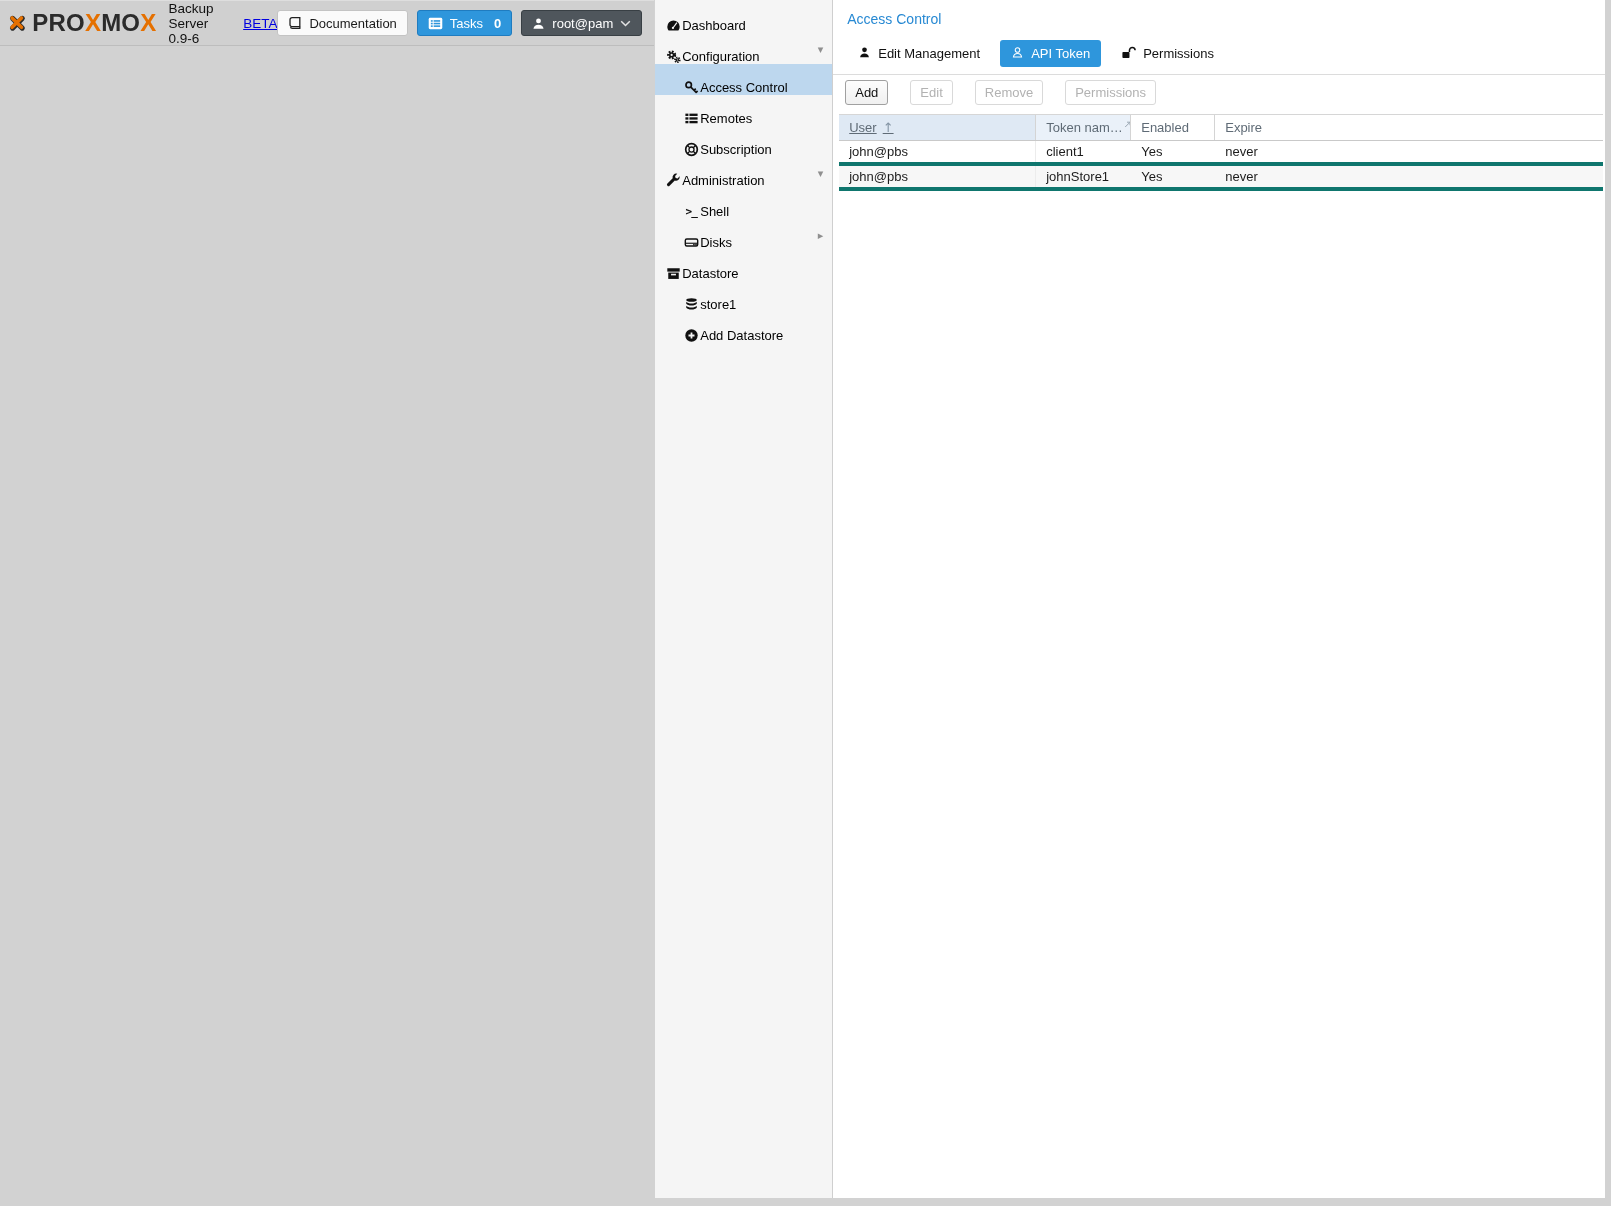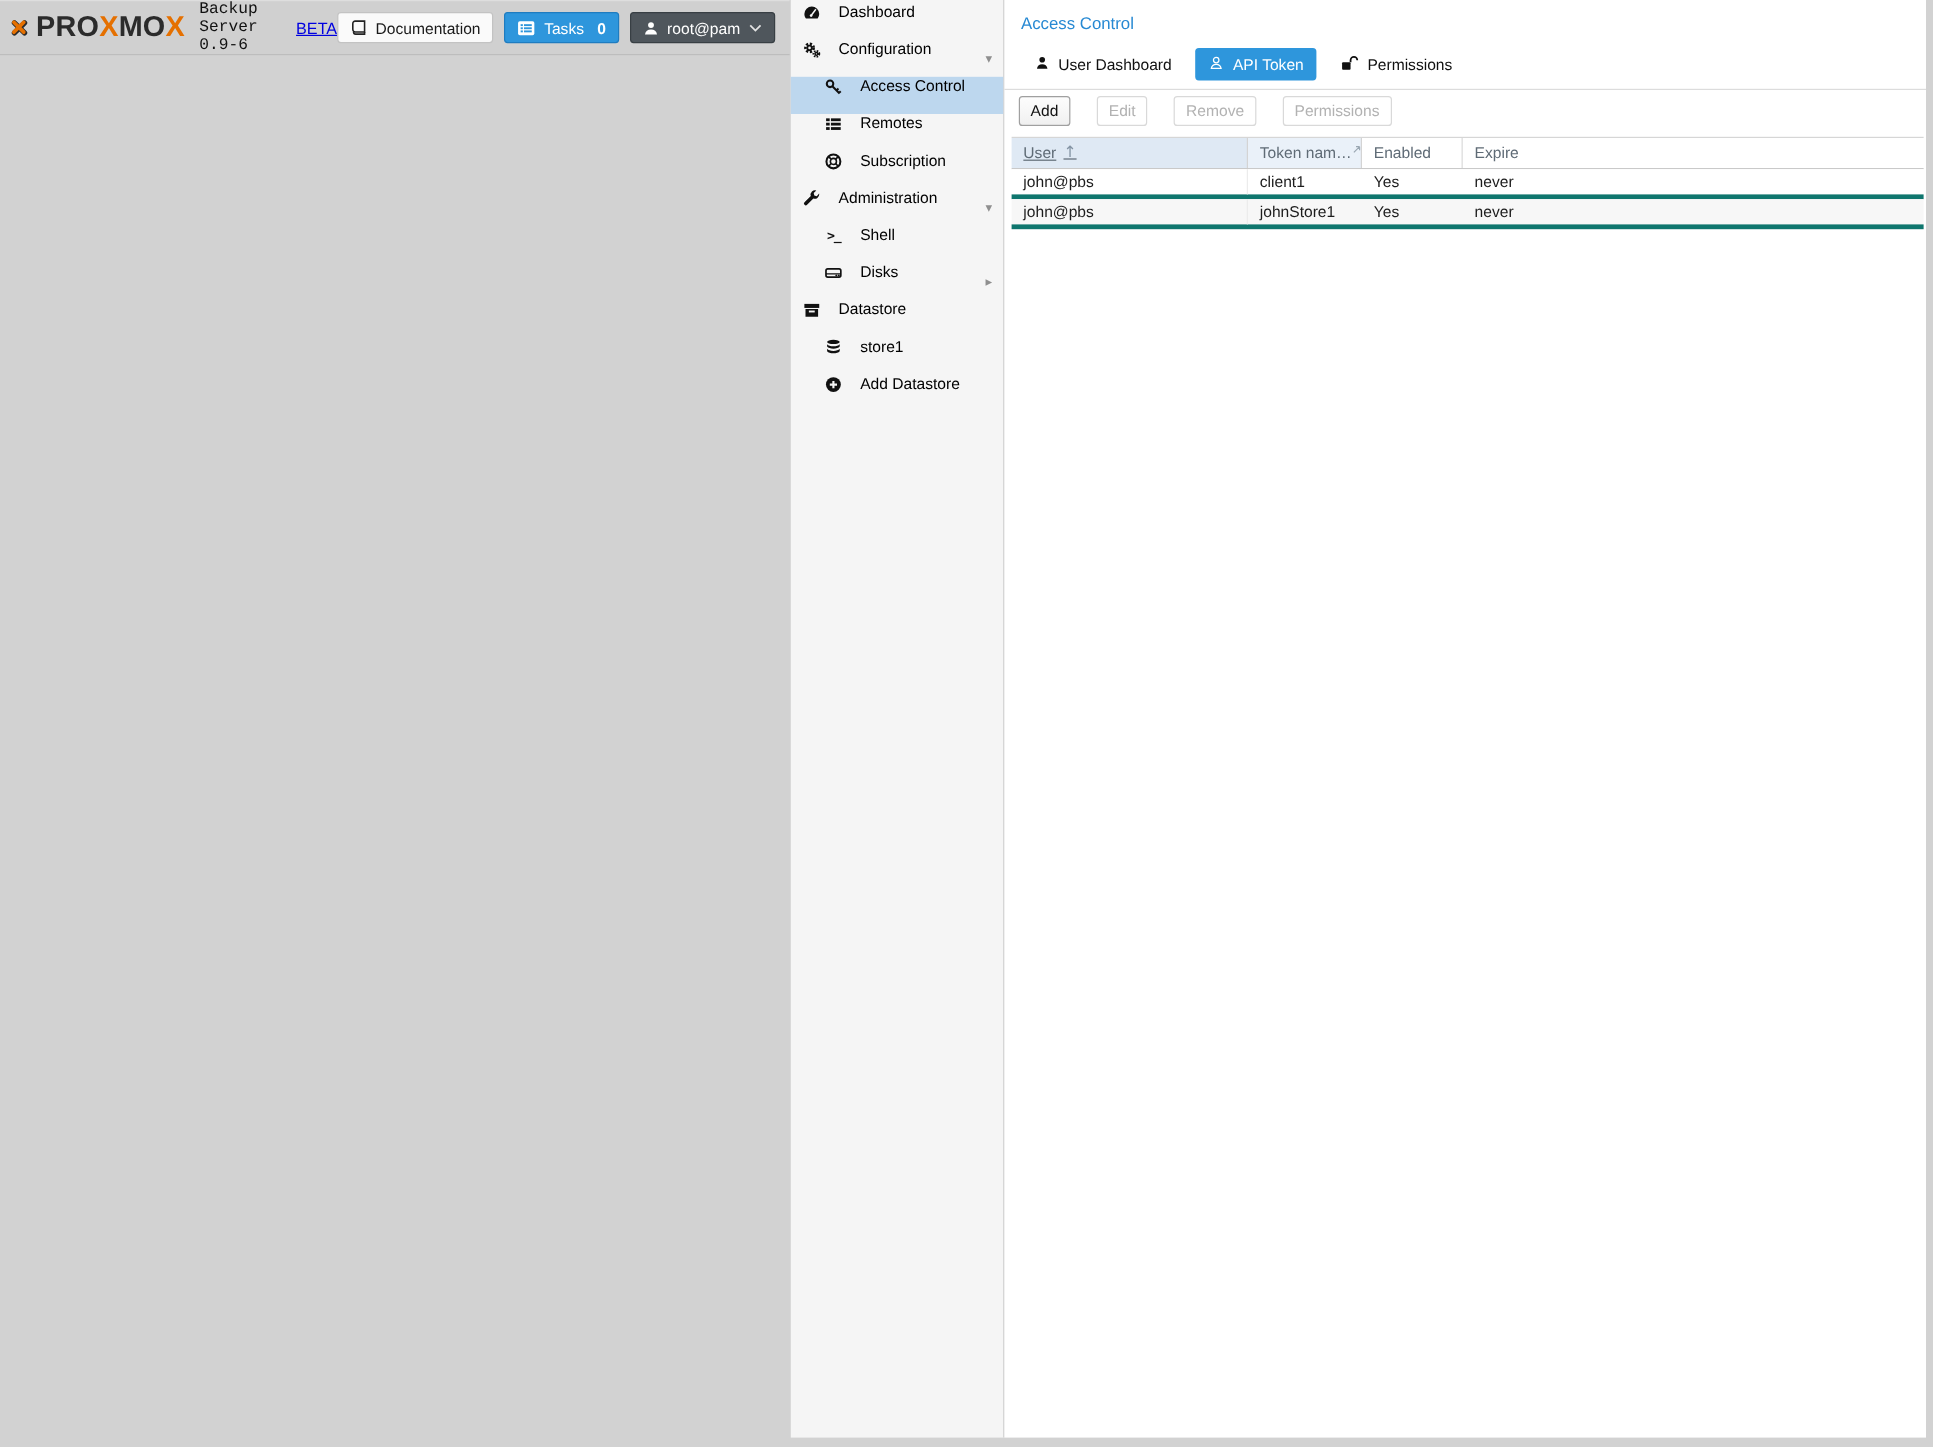--- a/index.html
+++ b/index.html
@@ -14,40 +14,40 @@
   .topbar {
     height:46px; flex:0 0 46px; background:#d0d0d0;
     border-top:1px solid #dedede; border-bottom:1px solid #bdbdbd;
     display:flex; align-items:center; justify-content:space-between;
     padding:0 12px 0 8px;
   }
   .brand { display:flex; align-items:center; gap:6px; }
   .logo-mark { width:36px; height:34px; }
   .wordmark { font-weight:700; font-size:24px; letter-spacing:0.2px; color:#2b2b2b; line-height:1; }
   .wordmark .accent { color:#e57000; }
-  .product-name { margin-left:6px; font-size:13.5px; color:#111;font-family:Liberation Mono, monospace; }
+  .product-name { margin-left:6px; font-size:13.5px; color:#111; }
   .beta-link { margin-left:6px; font-size:13.5px; color:#0000e0; text-decoration:underline; cursor:pointer; }
   .topbar-right { display:flex; align-items:center; gap:9px; }
   .tb-btn {
     height:26px; display:inline-flex; align-items:center; gap:7px;
     padding:0 10px; border-radius:3px; font-size:13px; cursor:pointer;
     border:1px solid #c3c3c3; background:#fafafa; color:#1a1a1a;
   }
   .tb-btn svg { display:block; }
   .tb-btn.blue { background:#2e96dc; border-color:#1f7cc0; color:#fff; }
   .tb-btn.dark { background:#4f565c; border-color:#383f44; color:#ffffff; }
   .tasks-count { font-weight:700; margin-left:4px; }
 
   
   .body-row { flex:1; display:flex; margin:0 6px 8px 1px; min-height:0; }
 
   
   .sidebar { width:178px; flex:0 0 178px; background:#f5f5f5; border-right:1px solid #cfcfcf; padding-top:2px; }
   .nav-item {
-    height:31px; display:flex; align-items:flex-start; gap:14px;
+    height:31px; display:flex; align-items:flex-end; gap:1px;
     padding-left:10px; position:relative; cursor:pointer; color:#000;
   }
   .nav-item.lvl1 { padding-left:28px; }
   .nav-item.selected { background:#bdd7ee; }
   .nicon { width:16px; height:16px; flex:0 0 16px; display:flex; align-items:center; justify-content:center; color:#111; }
   .nicon svg { display:block; }
   .term-glyph { font-family:"DejaVu Sans Mono","Liberation Mono",monospace; font-weight:700; font-size:11px; letter-spacing:-1px; }
   .expander { position:absolute; right:9px; top:50%; transform:translateY(-50%); color:#8f8f8f; font-size:11px; cursor:pointer; }
 
   
@@ -286,21 +286,21 @@
       <div class="page-title">Access Control</div>
 
       <div class="tabbar">
         <div class="tab">
           <span>
             <svg width="13" height="13" viewBox="0 0 16 16" fill="#111">
               <circle cx="8" cy="4.7" r="2.9"></circle>
               <path d="M2.6 13.8c.4-3.1 2.6-4.6 5.4-4.6s5 1.5 5.4 4.6z"></path>
             </svg>
           </span>
-          <span>User Dashboard</span>
+          <span>Edit Management</span>
         </div>
         <div class="tab active">
           <span>
             <svg width="13" height="13" viewBox="0 0 16 16" fill="none" stroke="#fff" stroke-width="1.3">
               <circle cx="8" cy="5" r="2.8"></circle>
               <path d="M3 13.6c.4-2.9 2.4-4.3 5-4.3s4.6 1.4 5 4.3z"></path>
             </svg>
           </span>
           <span>API Token</span>
         </div>

